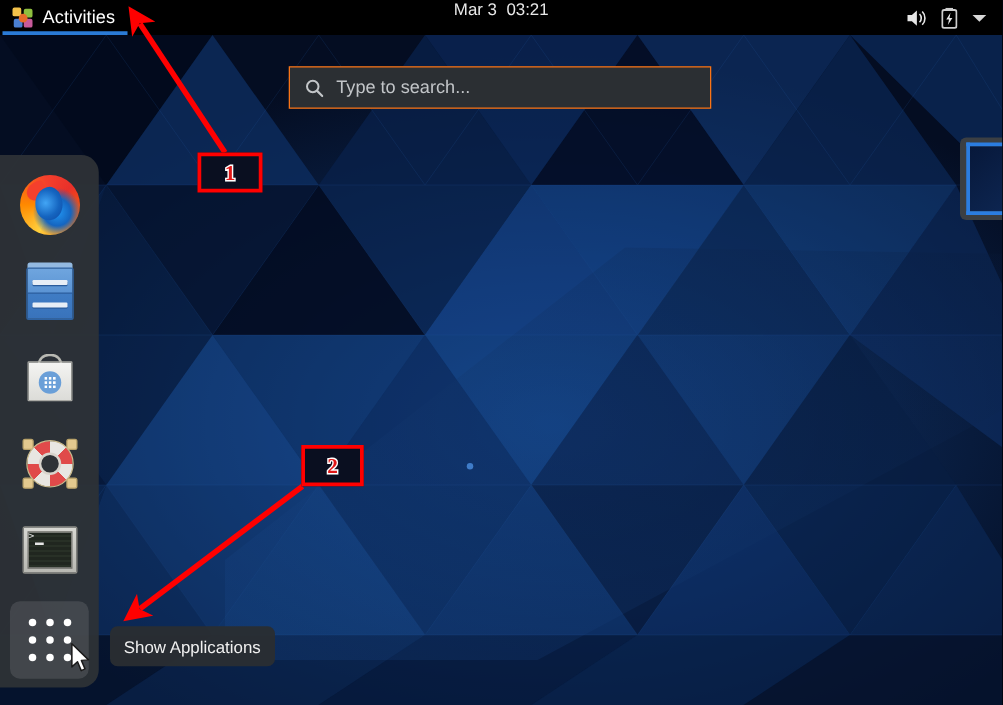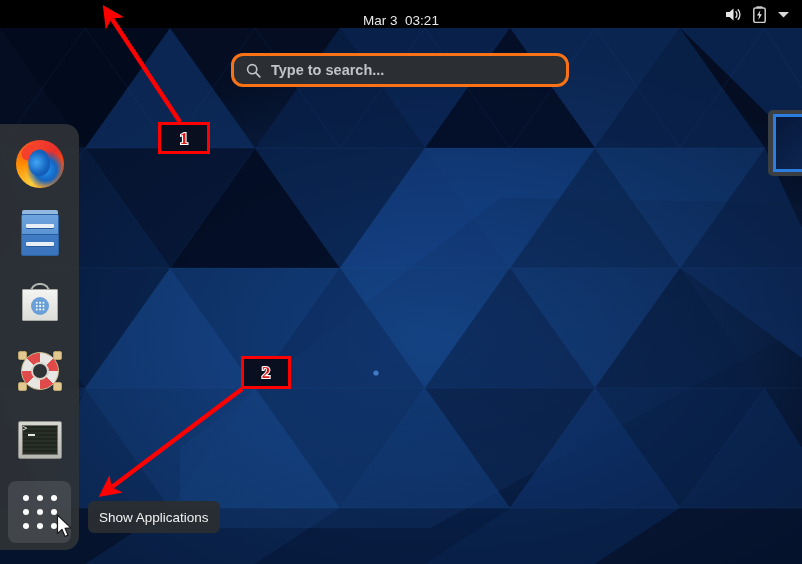--- a/index.html
+++ b/index.html
@@ -85,21 +85,21 @@
     position:absolute; left:5px; top:5px;
     width:7px; height:7px; border-radius:50%;
     background:#e86a2a; display:block;
   }
 
   #clock {
     position: absolute;
     left: 0; right: 0; top: 0;
     height: 28px;
     display: flex;
-    align-items: flex-end;
+    align-items: flex-start;
     justify-content: center;
     color: #e8e8e8;
     font-size: 13.5px;
     pointer-events: none;
     white-space: pre;
   }
   #clock span { pointer-events: auto; }
 
   #statusarea {
     position: absolute;
@@ -111,28 +111,27 @@
     padding-right: 6px;
   }
   .statusicon { display:block; cursor: pointer; }
 
   
   #searchbar {
     position: absolute;
     left: 231px; top: 53px;
     width: 338px; height: 34px;
     background: #2b2f33;
-    border: 3px solid #f97316;
-    border-radius: 12px;
+    border: 1px solid #f97316;
+    border-radius: 0;
     display: flex;
     align-items: center;
     padding: 0 12px;
     box-sizing: border-box;
     z-index: 30;
-    font-weight: bold;
   }
   #searchbar .sicon { margin-right: 10px; display:block; }
   #searchbar .splaceholder {
     color: #c2c5c8;
     font-size: 14.5px;
   }
 
   
   #dash {
     position: absolute;
@@ -380,20 +379,31 @@
         <path d="M85,0 L0,120 M85,0 L170,120 M255,0 L170,120 M255,0 L340,120 M425,0 L340,120 M425,0 L510,120 M595,0 L510,120 M595,0 L680,120 M765,0 L680,120 M765,0 L802,60"></path>
         <path d="M0,120 L802,120 M0,240 L802,240 M0,360 L802,360 M0,480 L802,480"></path>
         <path d="M85,120 L0,240 M85,120 L170,240 M255,120 L170,240 M255,120 L340,240 M425,120 L340,240 M425,120 L510,240 M595,120 L510,240 M595,120 L680,240 M765,120 L680,240"></path>
         <path d="M85,360 L0,480 M85,360 L170,480 M255,360 L170,480 M255,360 L340,480 M425,360 L340,480 M425,360 L510,480 M595,360 L510,480 M595,360 L680,480 M765,360 L680,480"></path>
       </g>
       <circle cx="376" cy="345" r="2.6" fill="#4b8fe0" opacity=".8"></circle>
     </svg>
   </div>
 
   <div id="topbar">
+    <div id="activities">
+      <span class="gnome-pinwheel">
+        <i></i>
+          <i></i>
+          <i></i>
+          <i></i>
+          <b></b>
+      </span>
+      <span class="act-label">Activities</span>
+      <span class="act-underline"></span>
+    </div>
 
     <div id="clock">
       <span>Mar 3  03:21</span>
     </div>
 
     <div id="statusarea">
       <svg class="statusicon" width="17" height="15" viewBox="0 0 17 15">
         <path d="M1 5 L4.5 5 L8.5 1.4 L8.5 13.6 L4.5 10 L1 10 Z" fill="#e6e6e6"></path>
         <path d="M10.6 4.2 a4.6 4.6 0 0 1 0 6.6" stroke="#e6e6e6" stroke-width="1.3" fill="none"></path>
         <path d="M12.8 2.2 a7.6 7.6 0 0 1 0 10.6" stroke="#e6e6e6" stroke-width="1.3" fill="none"></path>

